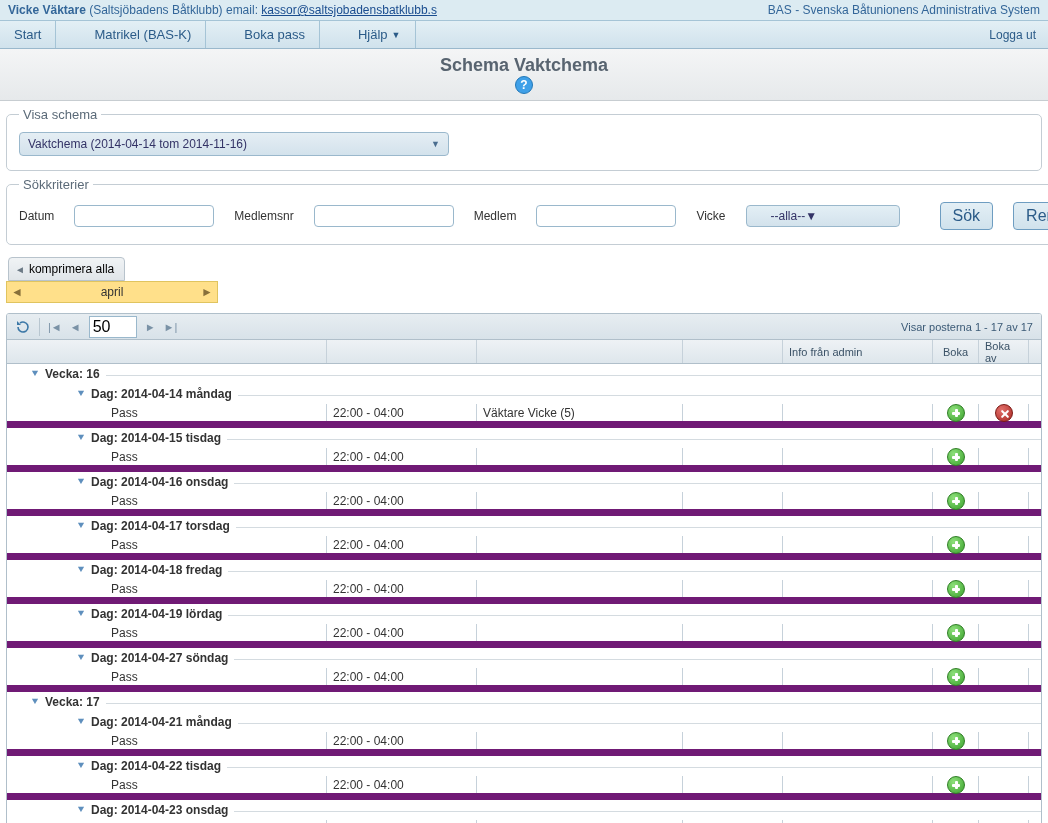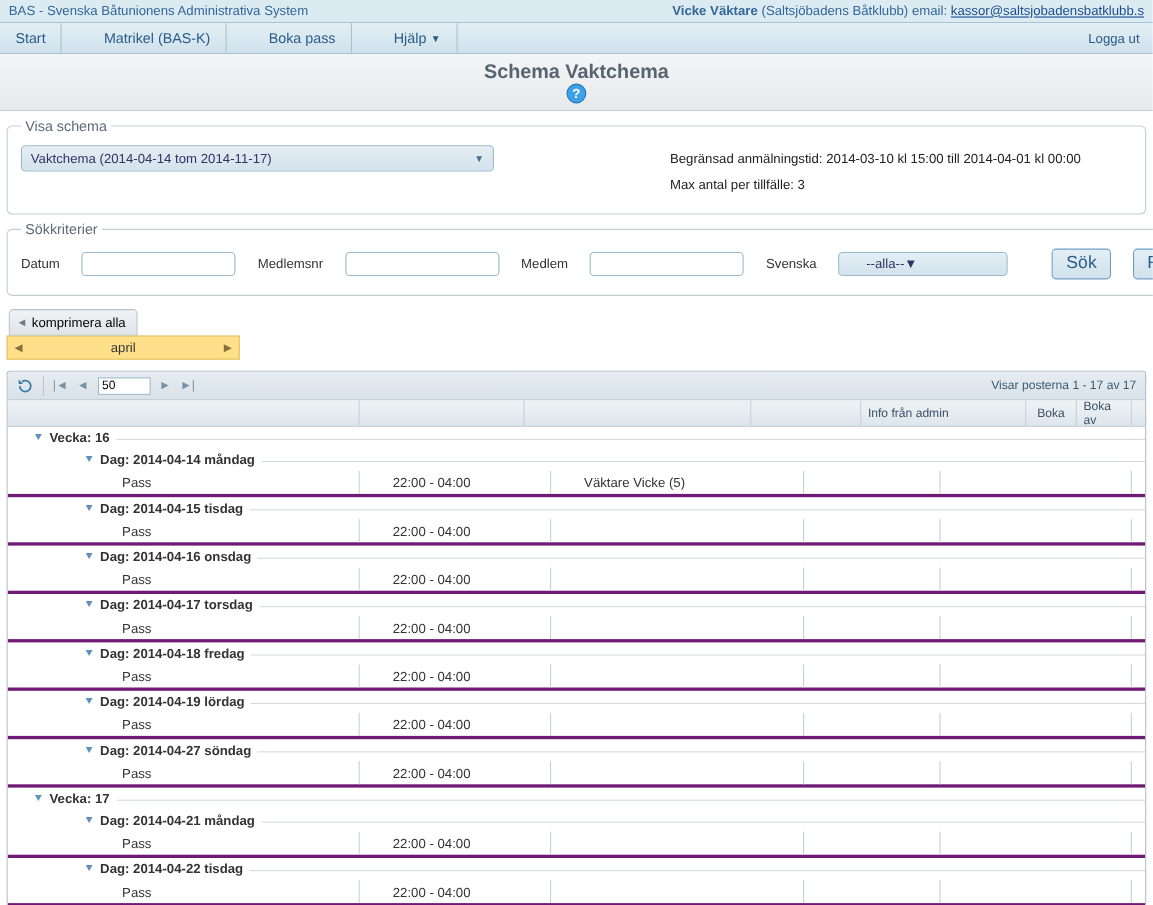--- a/index.html
+++ b/index.html
@@ -167,21 +167,21 @@
     font-size: 11px;
     color:#3b5a76;
   }
   .tb-left { display:flex; align-items:center; gap:8px; }
   .tb-left .sep { width:1px; height:18px; background:#b8c6d0; }
   .tb-left .pg { color:#7a92a6; cursor:pointer; }
   .page-size {
     width: 48px;
     border:1px solid #9ab8cc;
     background:#fff;
-    font-size:11px;
+    font-size:16px;
     padding:1px 3px;
   }
   .grid-header {
     display:flex;
     background: linear-gradient(#eef2f5,#dee6ec);
     border-bottom:1px solid #b0bfca;
     height: 24px;
     font-size: 11px;
     color:#3a5166;
   }
@@ -200,24 +200,23 @@
     padding: 3px 0 3px 24px;
     font-size:12px;
     font-weight:bold;
     color:#333;
   }
   .grp-row.lvl2 { padding-left: 70px; }
   .grp-row .toggle { color:#5e8fbd; margin-right:6px; font-size:10px; cursor:pointer;}
   .grp-line { flex:1; border-bottom:1px solid #d4dbe0; margin-left:6px; height:1px; align-self:flex-end; margin-bottom:5px;}
   .data-row {
     display:flex;
-    border-bottom:3px solid #701a75;
+    border-bottom:7px solid #701a75;
     height: 24px;
     font-size: 12px;
-    gap: 24px;
   }
   .data-row .col-1 { padding-left: 104px; font-weight:normal; }
   .icon-plus {
     width:18px;height:18px;border-radius:50%;
     background: radial-gradient(circle at 35% 30%, #8ee07b, #3aa12c);
     border:1px solid #2e7d24;
     position:relative;
     cursor:pointer;
   }
   .icon-plus::before, .icon-plus::after {
@@ -240,27 +239,27 @@
     width:16px;height:16px;display:inline-block;
     color:#3c78a7; cursor:pointer;
     position:relative;
   }
   .refresh-icon svg { width:16px;height:16px; }
 </style>
 </head>
 <body>
 
 <div class="topbar">
-  <span>BAS - Svenska Båtunionens Administrativa System</span>
   <span>
     <b>Vicke Väktare</b>
     (<span>Saltsjöbadens Båtklubb</span>)
     <span>email:</span>
     <a href="#">kassor@saltsjobadensbatklubb.s</a>
   </span>
+  <span>BAS - Svenska Båtunionens Administrativa System</span>
 </div>
 
 <div class="menubar">
   <div class="menubar-left" id="menu-left">
       <div class="menu-item">
         <span>Start</span>
       </div>
       <div class="menu-item">
         <span>Matrikel (BAS-K)</span>
       </div>
@@ -277,41 +276,37 @@
 
 <div class="pageheader">
   <h2>Schema Vaktchema</h2>
   <span class="help-badge">?</span>
 </div>
 
 <fieldset class="panel">
   <legend>Visa schema</legend>
   <div class="row-flex">
     <div class="dropdown">
-      <span>Vaktchema (2014-04-14 tom 2014-11-17)</span>
+      <span>Vaktchema (2014-04-14 tom 2014-11-16)</span>
       <span class="chev">▼</span>
     </div>
     <div style="flex:1"></div>
-    <div class="info-block" style="min-width:420px;">
-      <div>Begränsad anmälningstid: 2014-03-10 kl 15:00 till 2014-04-01 kl 00:00</div>
-      <div>Max antal per tillfälle: 3</div>
-    </div>
   </div>
 </fieldset>
 
 <fieldset class="panel">
   <legend>Sökkriterier</legend>
   <div class="search-row">
     <label>Datum</label>
     <input class="text-input" style="width: 140px;">
     <label>Medlemsnr</label>
     <input class="text-input" style="width: 140px;">
     <label>Medlem</label>
     <input class="text-input" style="width: 140px;">
-    <label>Svenska</label>
+    <label>Vicke</label>
     <div class="filter-dd">
       <span>--alla--</span>
       <span class="chev">▼</span>
     </div>
     <div style="flex:1"></div>
     <button class="btn">Sök</button>
     <button class="btn">Rensa</button>
   </div>
 </fieldset>
 

